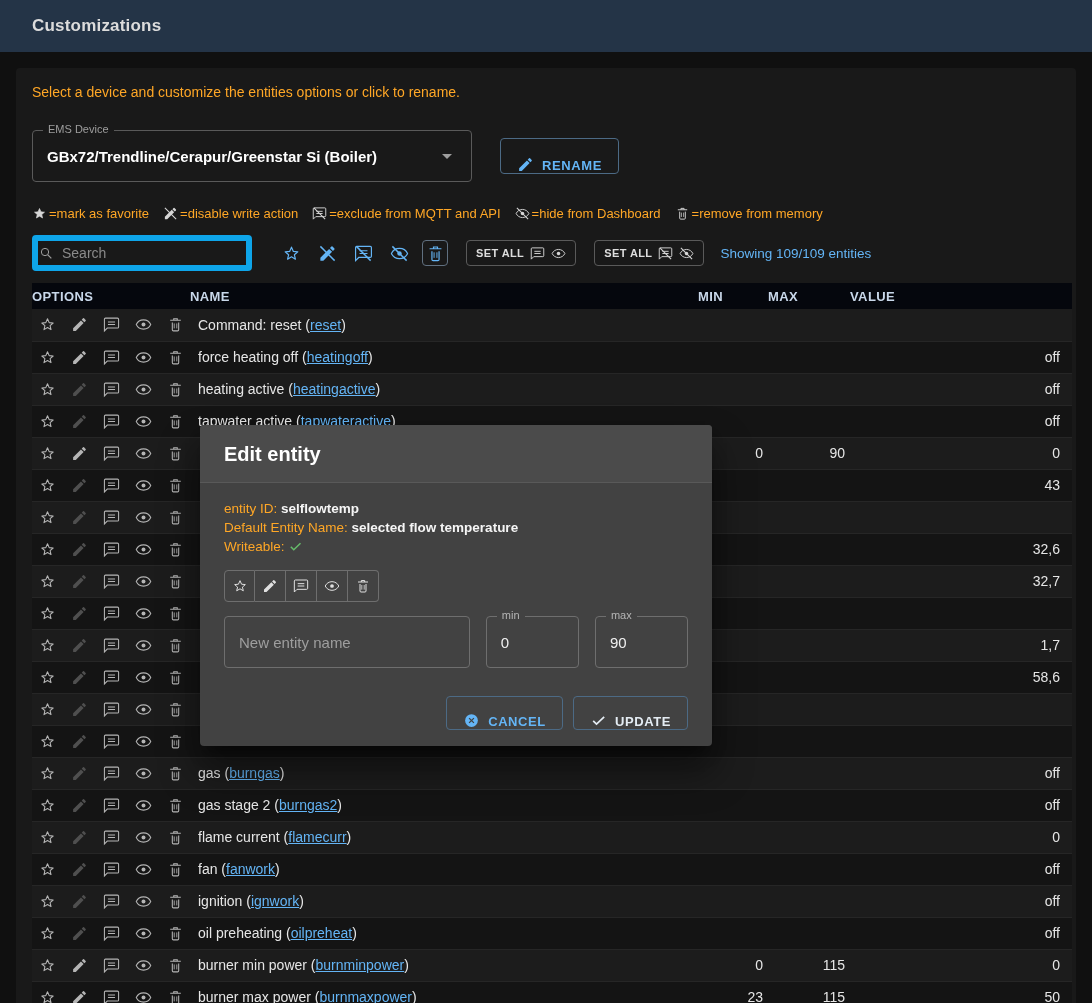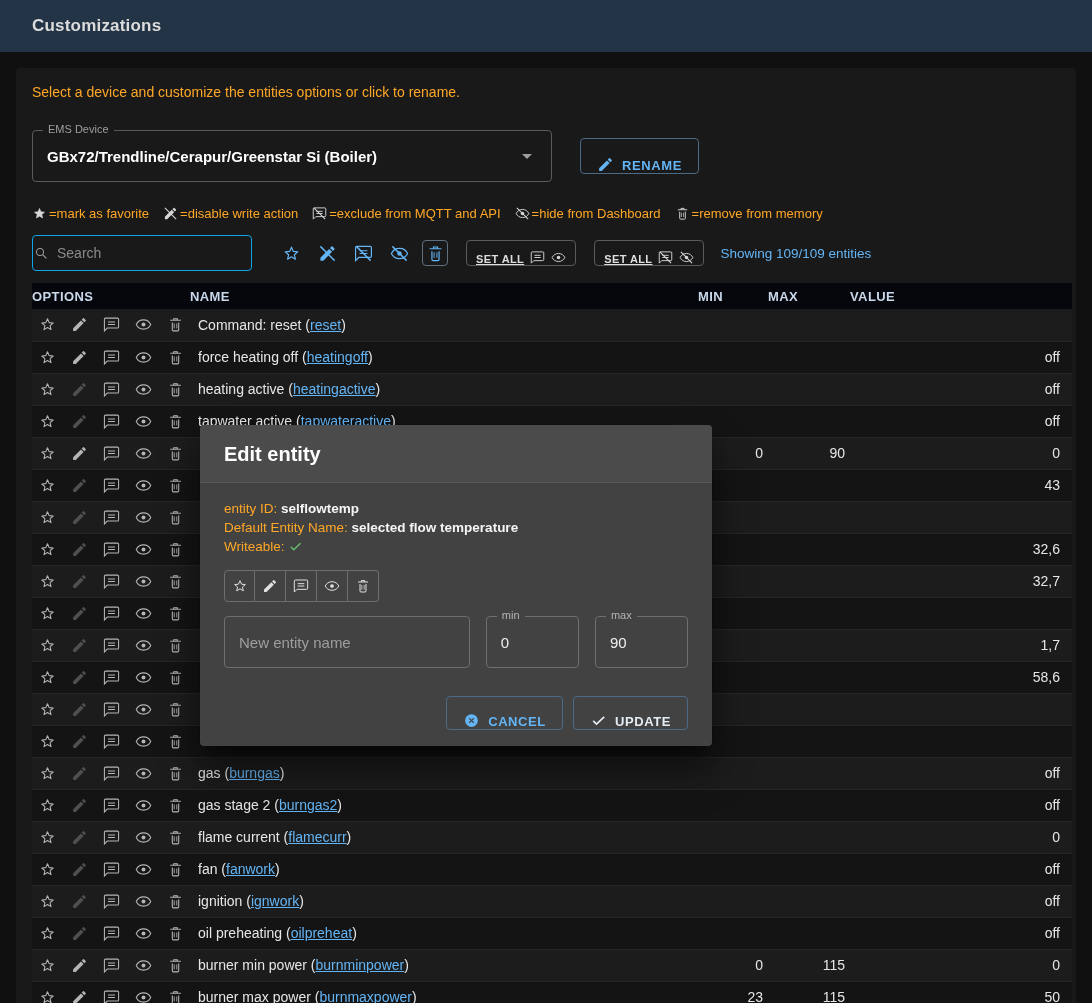--- a/index.html
+++ b/index.html
@@ -13,52 +13,52 @@
   
   .panel { margin:16px; background:#191919; border-radius:4px; padding:14px 16px; height:940px; }
   .intro { color:#ffa726; font-size:14px; line-height:20px; }
 
   
   .field { position:relative; border:1px solid #5a5a5a; border-radius:4px; background:transparent; }
   .flabel { position:absolute; top:-8px; left:10px; font-size:11px; color:#9e9e9e; padding:0 5px; background:#191919; }
   .dialog .flabel { background:#424242; color:#b5b5b5; }
 
   .device-row { margin-top:28px; display:flex; align-items:center; gap:28px; }
-  .device-select { width:520px; height:52px; display:flex; align-items:center; padding:0 12px 0 14px; cursor:pointer; }
+  .device-select { width:440px; height:52px; display:flex; align-items:center; padding:0 12px 0 14px; cursor:pointer; }
   .device-select .val { flex:1; font-size:15px; color:#ffffff; font-weight:bold; }
   .device-select .icon { color:#9e9e9e; width:24px; height:24px; }
 
   .btn { display:inline-flex; align-items:flex-end; gap:8px; border:1px solid #4c6a85; border-radius:4px;
     background:transparent; color:#64b5f6; font-family:inherit; font-size:13px; font-weight:bold;
     letter-spacing:.6px; padding:0 16px; height:36px; cursor:pointer; }
   .btn .icon { width:17px; height:17px; }
 
   
   .legend { margin-top:24px; display:flex; align-items:center; gap:14px; color:#ffa726; font-size:13px; }
   .legend-item { display:inline-flex; align-items:center; gap:2px; }
   .legend-item .icon { width:15px; height:15px; color:#d6d6d6; }
 
   
   .toolbar { margin-top:14px; display:flex; align-items:center; }
-  .search-box { width:220px; height:36px; border:1px solid #0ea5e9; border-radius:4px;
+  .search-box { width:220px; height:36px; border:6px solid #0ea5e9; border-radius:4px;
     display:flex; align-items:center; padding:0 0; gap:8px; }
   .search-box .icon { width:16px; height:16px; color:#9e9e9e; }
   .search-box input { flex:1; background:transparent; border:none; outline:none; color:#e0e0e0;
     font-size:14px; font-family:inherit; }
   .search-box input::placeholder { color:#8a8a8a; }
 
   .filter-group { display:flex; align-items:center; gap:10px; margin-left:26px; }
   .fbtn { width:26px; height:26px; display:flex; align-items:center; justify-content:center;
     background:transparent; border:none; color:#64b5f6; cursor:pointer; }
   .fbtn .icon { width:19px; height:19px; }
   .fbtn.boxed { border:1px solid #607080; border-radius:4px; }
 
-  .setall { display:inline-flex; align-items:flex-end; gap:6px; height:26px; padding:0 9px;
+  .setall { display:inline-flex; align-items:center; gap:6px; height:26px; padding:0 9px;
     border:1px solid #5a5a5a; border-radius:4px; background:transparent; color:#dedede;
-    font-family:inherit; font-size:11px; font-weight:bold; letter-spacing:.4px; margin-left:18px; cursor:pointer;text-decoration:underline; }
+    font-family:inherit; font-size:11px; font-weight:bold; letter-spacing:.4px; margin-left:18px; cursor:pointer; }
   .setall .icon { width:15px; height:15px; color:#d6d6d6; }
 
   .showing { color:#64b5f6; font-size:13.5px; margin-left:16px; }
 
   
   table { margin-top:12px; width:1040px; border-collapse:collapse; table-layout:fixed; }
   thead th { background:#05070d; color:#c9d8ea; font-size:13px; font-weight:bold; letter-spacing:.4px;
     height:26px; text-align:left; }
   tbody tr { height:32px; border-bottom:1px solid #262626; }
   tbody tr:nth-child(odd) { background:#1c1c1c; }

